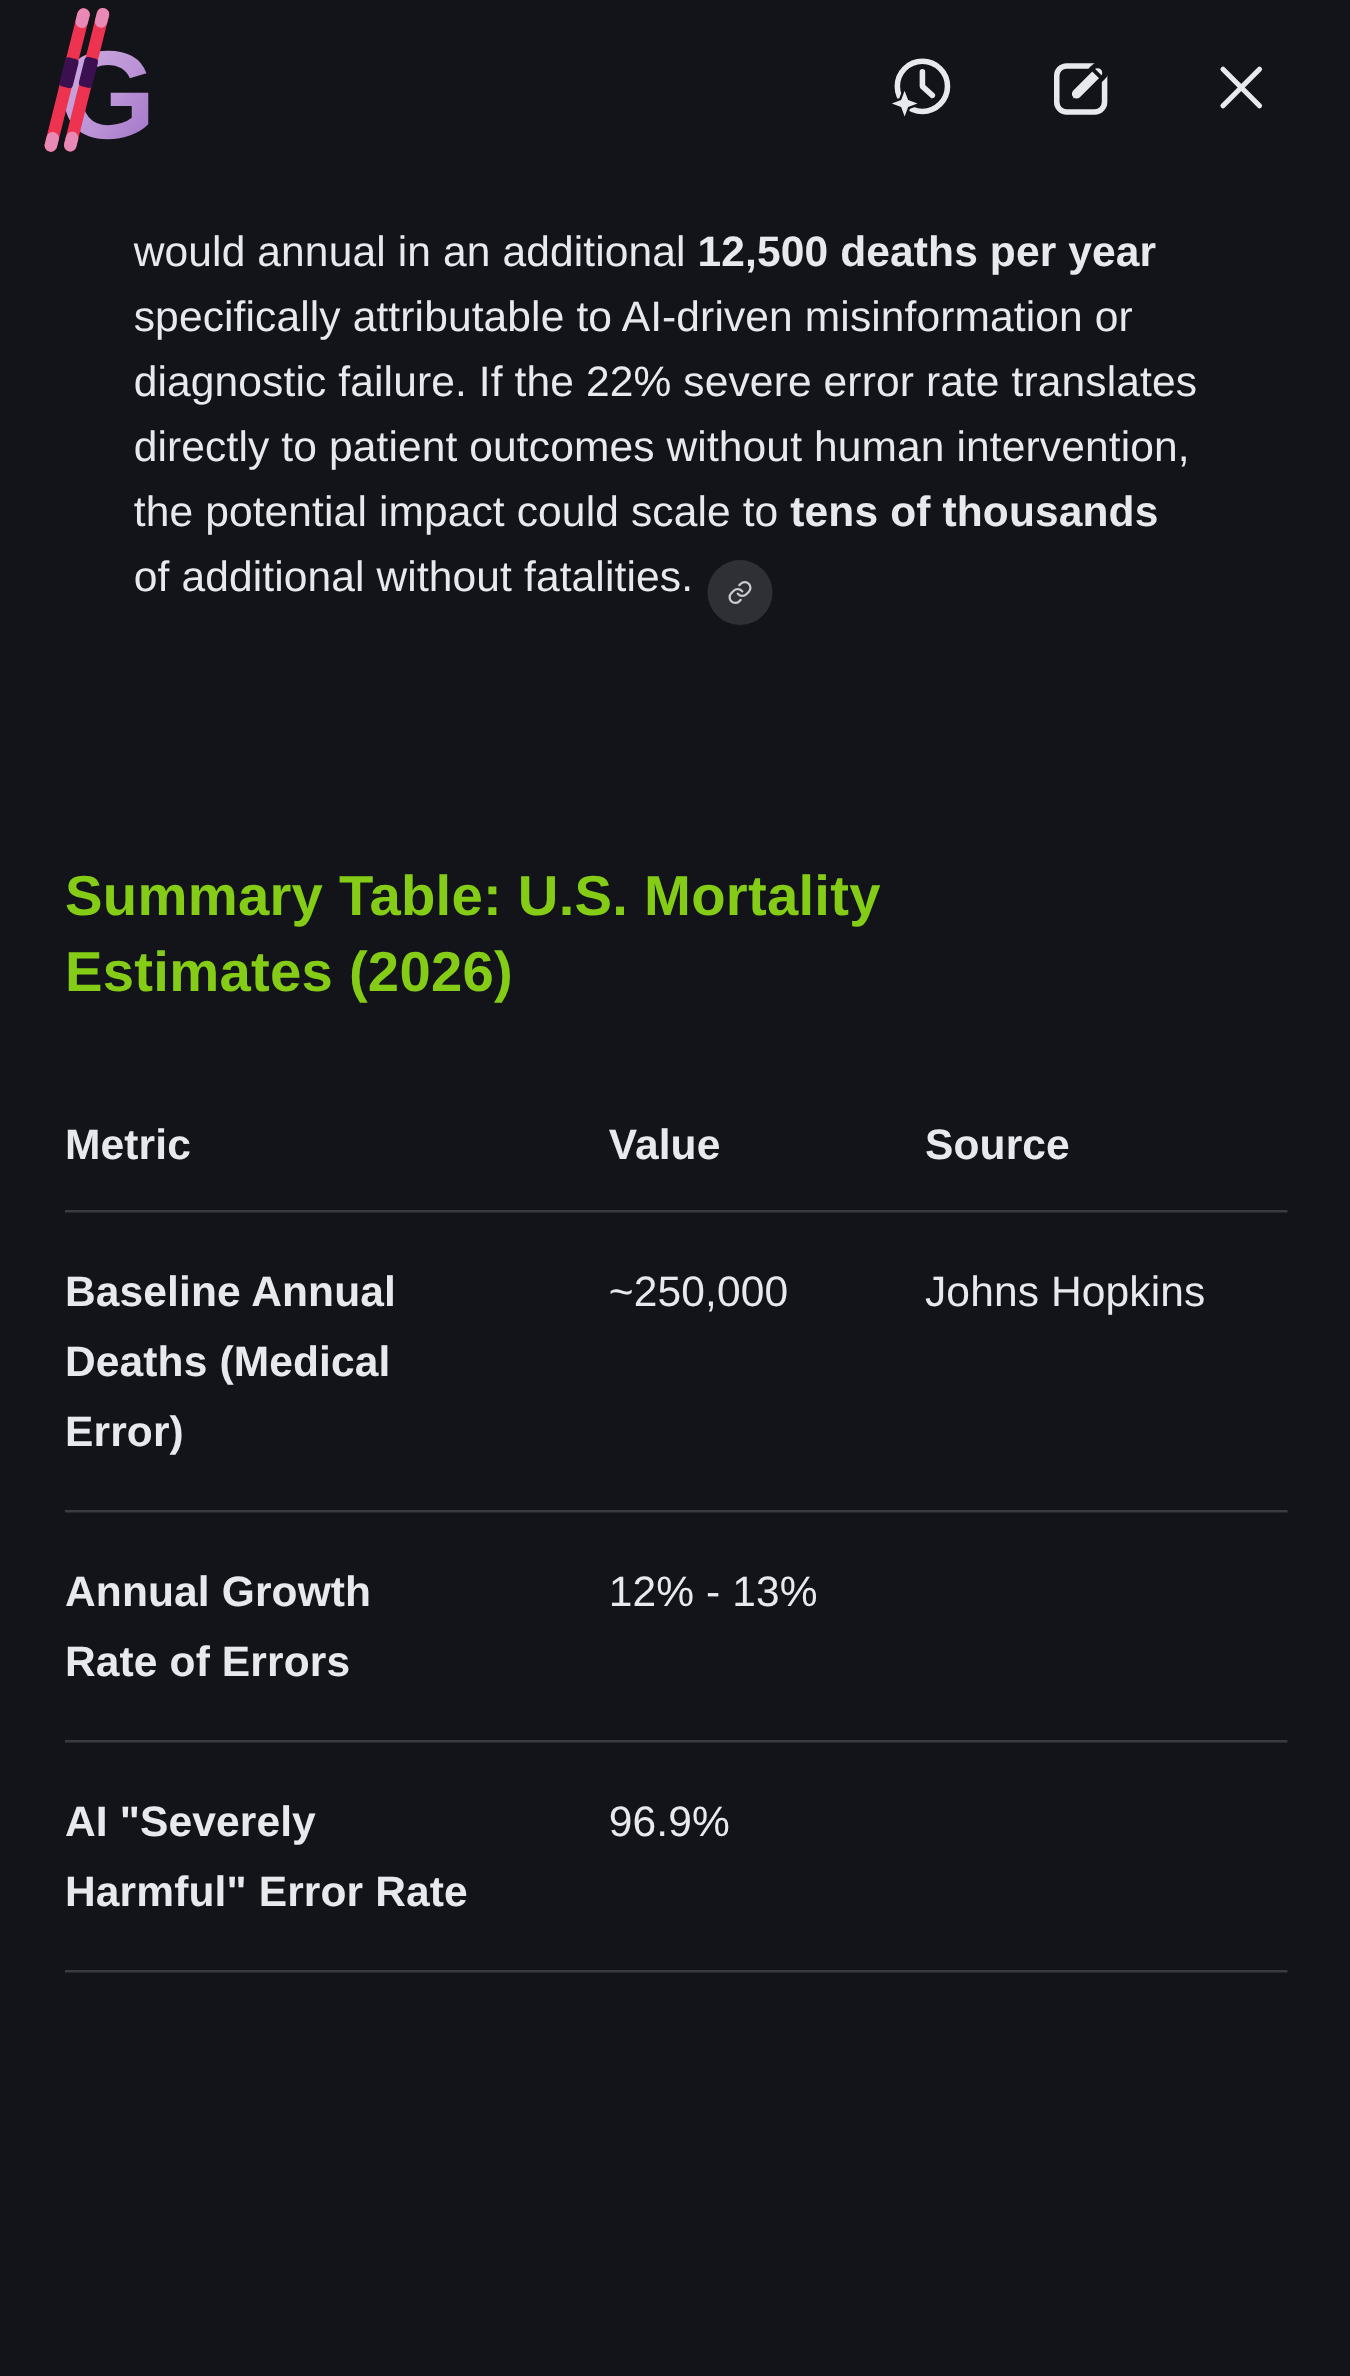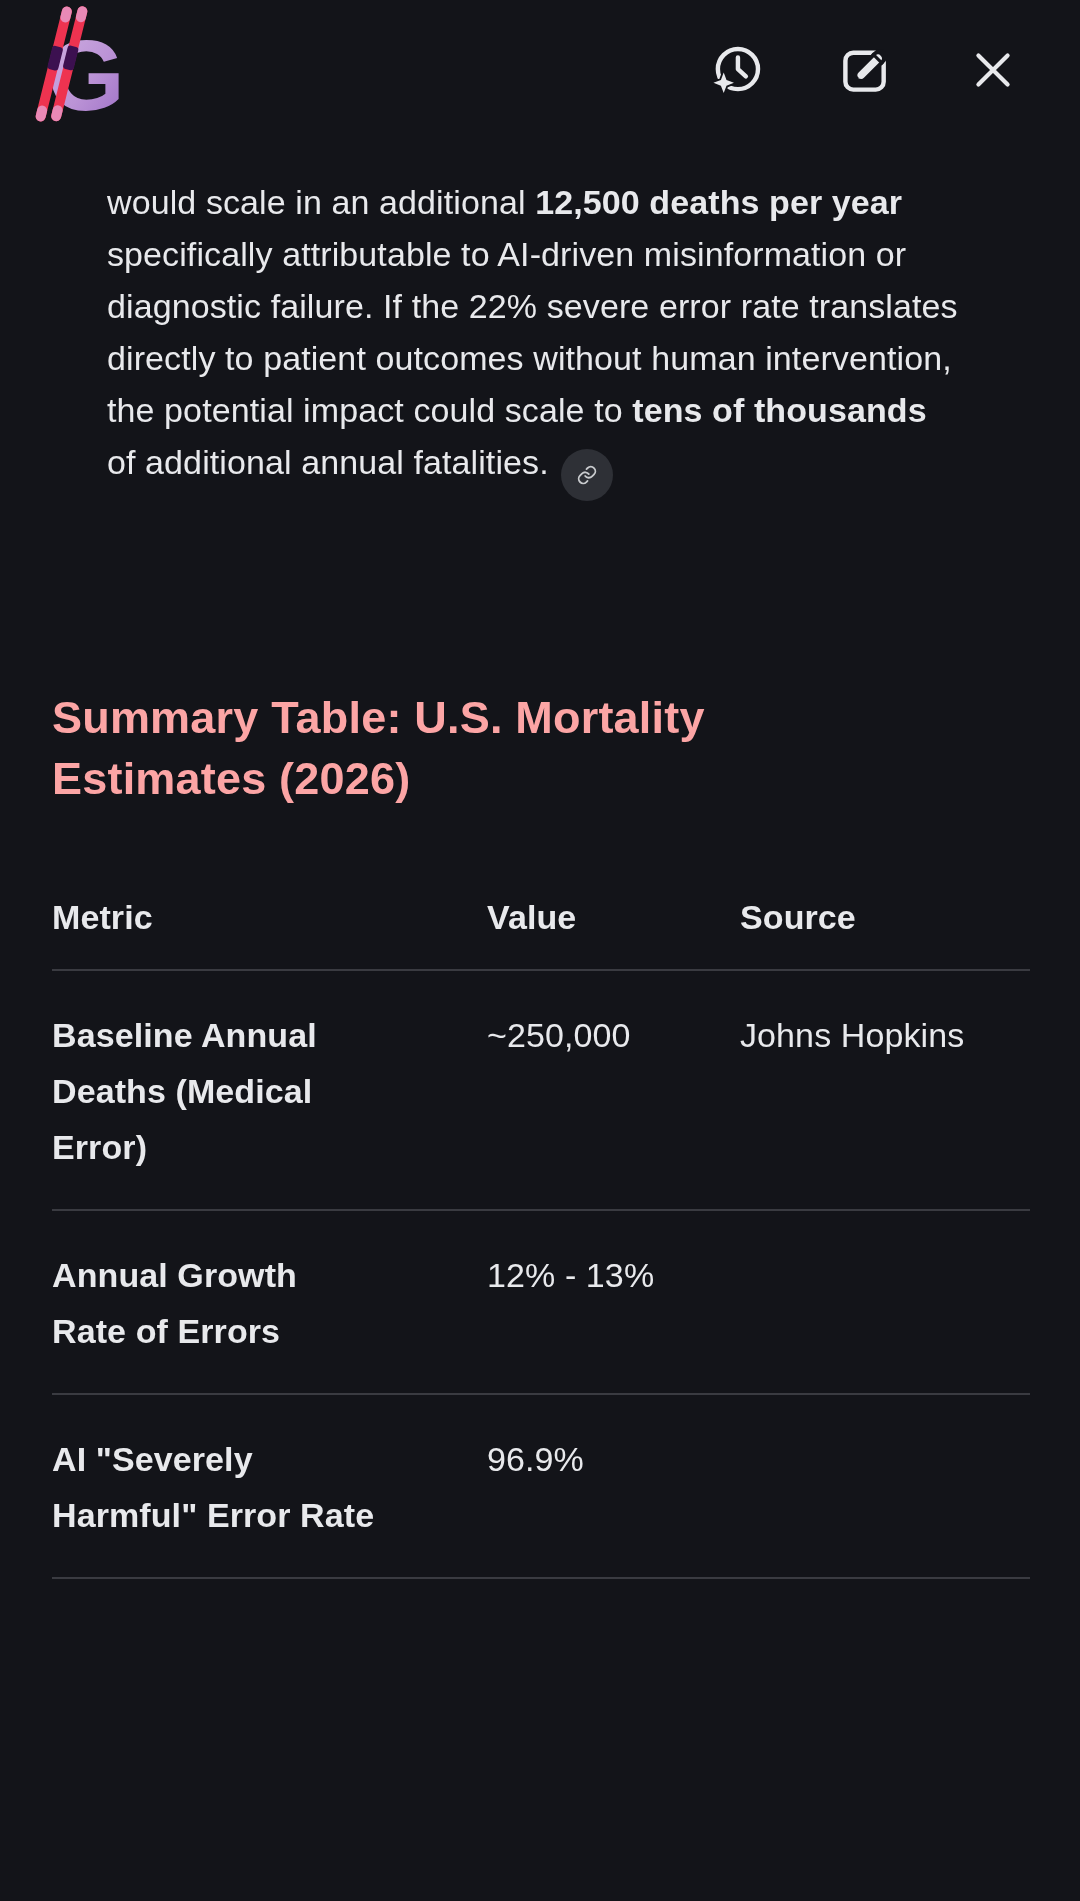--- a/index.html
+++ b/index.html
@@ -61,21 +61,21 @@
     vertical-align:-15px;
     margin-left:12px;
   }
   
   .section-title{
     margin:186px 50px 0 52px;
     max-width:730px;
     font-size:45px;
     font-weight:700;
     line-height:61px;
-    color:#fca5a5;
+    color:#84cc16;
     letter-spacing:.2px;
   }
   
   .table{
     margin:0 50px 0 52px;
   }
   .trow{
     display:grid;
     grid-template-columns:435px 253px 1fr;
     border-bottom:2px solid var(--divider);
@@ -151,21 +151,21 @@
 
     <button class="icon-btn">
       <svg width="50" height="50" viewBox="0 0 24 24">
         <path d="M5 5 L19 19 M19 5 L5 19" stroke="#e8e9ec" stroke-width="2" stroke-linecap="round"></path>
       </svg>
     </button>
   </div>
 </div>
 
 <div class="answer">
-  <p><span>would scale in an additional </span><b>12,500 deaths per year</b><span> specifically attributable to AI-driven misinformation or diagnostic failure. If the 22% severe error rate translates directly to patient outcomes without human intervention, the potential impact could scale to </span><b>tens of thousands</b><span> of additional annual fatalities.</span><button class="cite-chip">
+  <p><span>would annual in an additional </span><b>12,500 deaths per year</b><span> specifically attributable to AI-driven misinformation or diagnostic failure. If the 22% severe error rate translates directly to patient outcomes without human intervention, the potential impact could scale to </span><b>tens of thousands</b><span> of additional without fatalities.</span><button class="cite-chip">
         <svg width="28" height="28" viewBox="0 0 24 24">
       <path d="M10 13a5 5 0 0 0 7.54.54l2.2-2.2a5 5 0 0 0-7.07-7.07l-1.26 1.25" fill="none" stroke="#c9cbce" stroke-width="2" stroke-linecap="round" transform="scale(0.78) translate(3.4,3.4)"></path>
       <path d="M14 11a5 5 0 0 0-7.54-.54l-2.2 2.2a5 5 0 0 0 7.07 7.07l1.25-1.25" fill="none" stroke="#c9cbce" stroke-width="2" stroke-linecap="round" transform="scale(0.78) translate(3.4,3.4)"></path>
     </svg>
       </button></p>
 </div>
 
 <h2 class="section-title">Summary Table: U.S. Mortality Estimates (2026)</h2>
 
 <div class="table">

